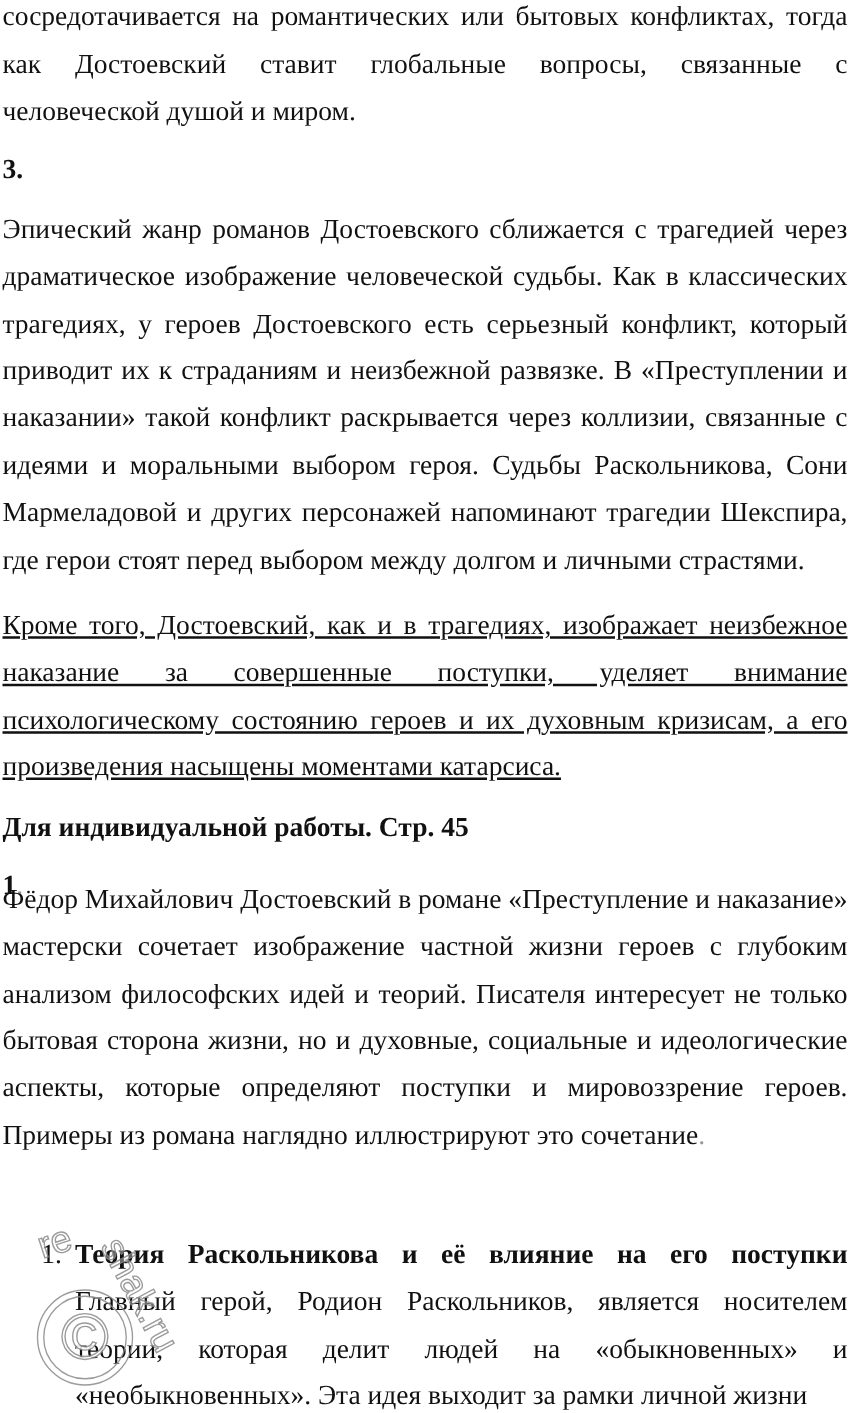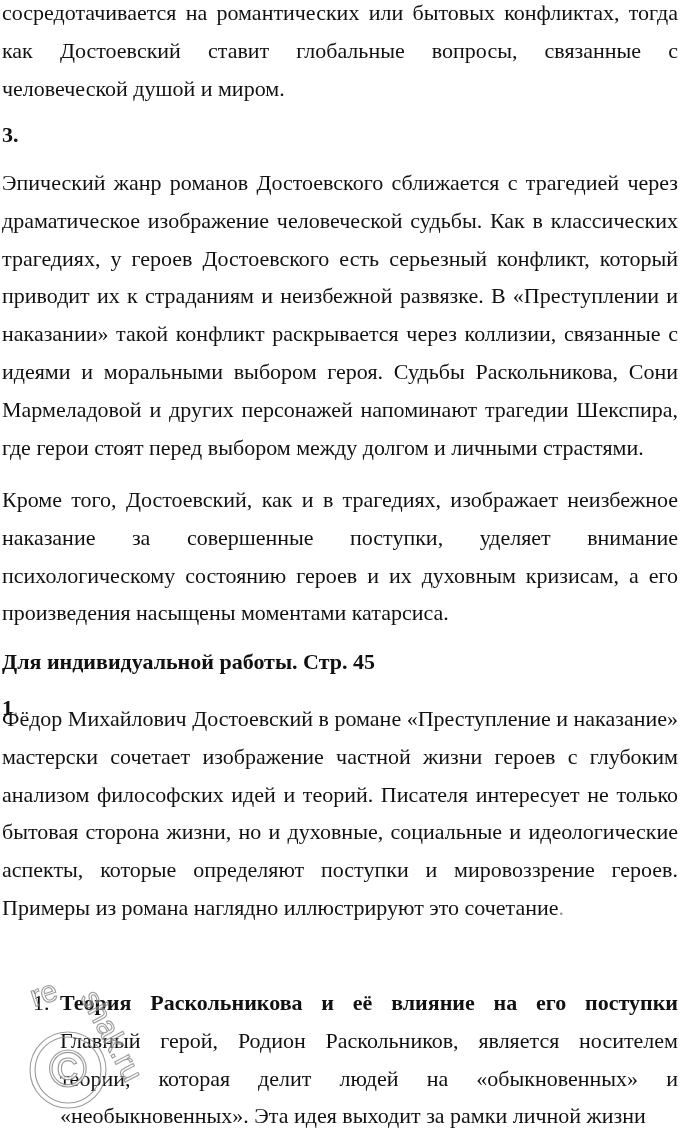--- a/index.html
+++ b/index.html
@@ -26,21 +26,21 @@
   .justify {
     text-align: justify;
     text-align-last: left;
   }
   .bold { font-weight: bold; }
   .gray-dot { color: #9a9a9a; font-weight: normal; }
 
   #p1 { top: -6px; }
   #n3 { top: 116px; }
   #p2 { top: 164px; }
-  #p3 { top: 481px; }
+  #p3 { top: 481px; text-decoration: underline; }
   #h1 { top: 643px; }
   #n1 { top: 689px; }
   #p4 { top: 700px; }
 
   .list {
     position: absolute;
     top: 984px;
     left: 0;
     right: 2px;
     margin: 0;

